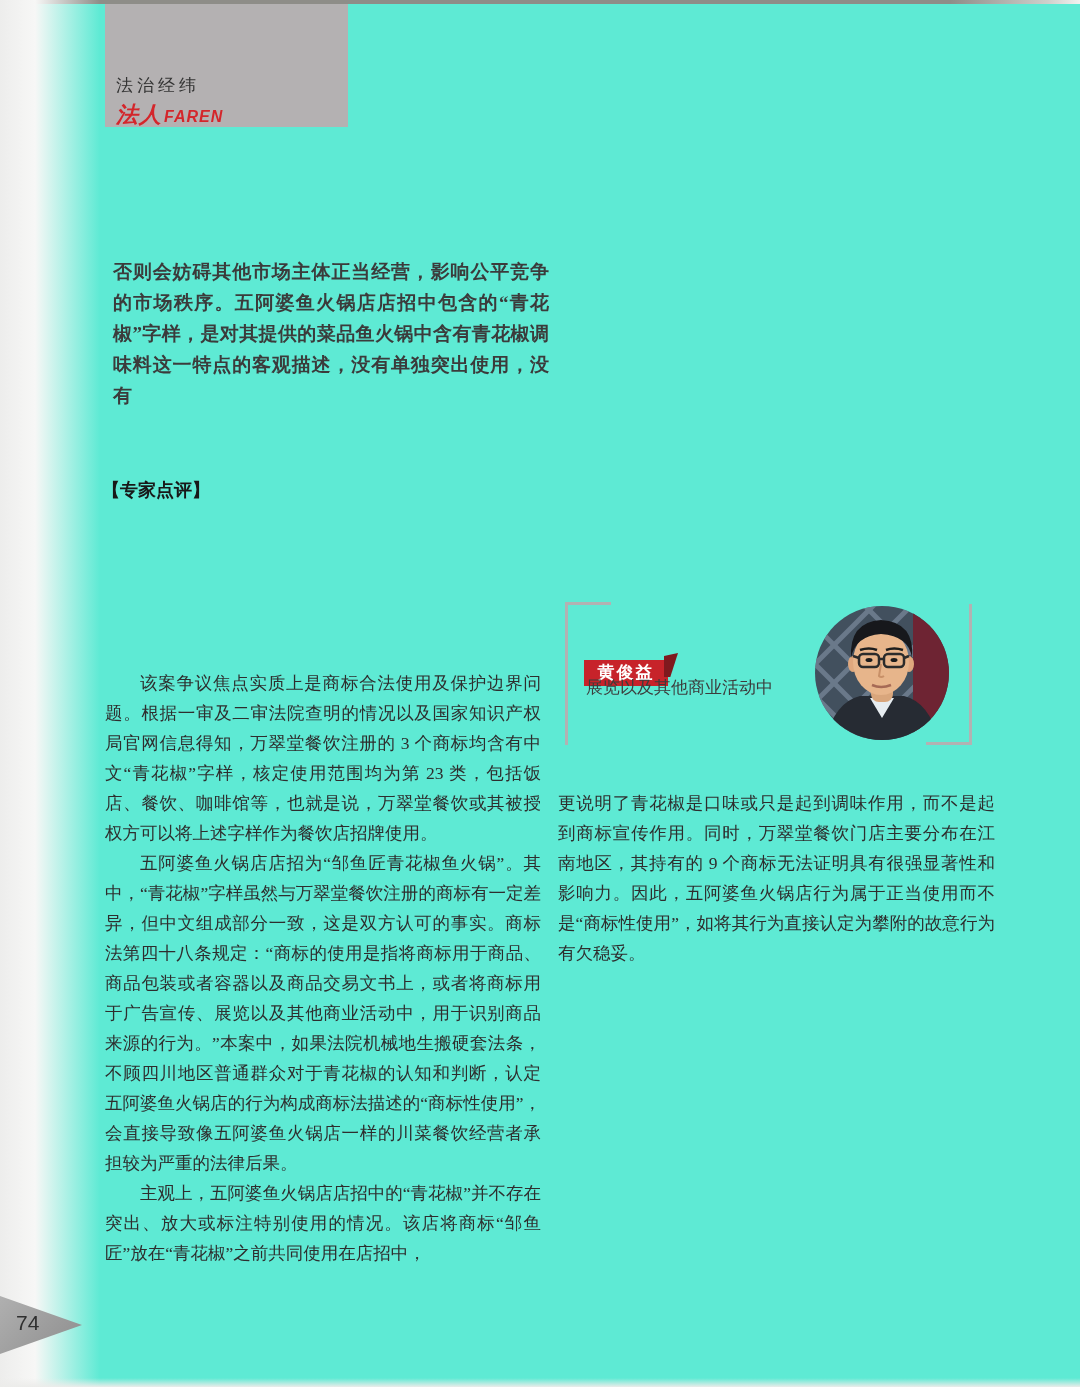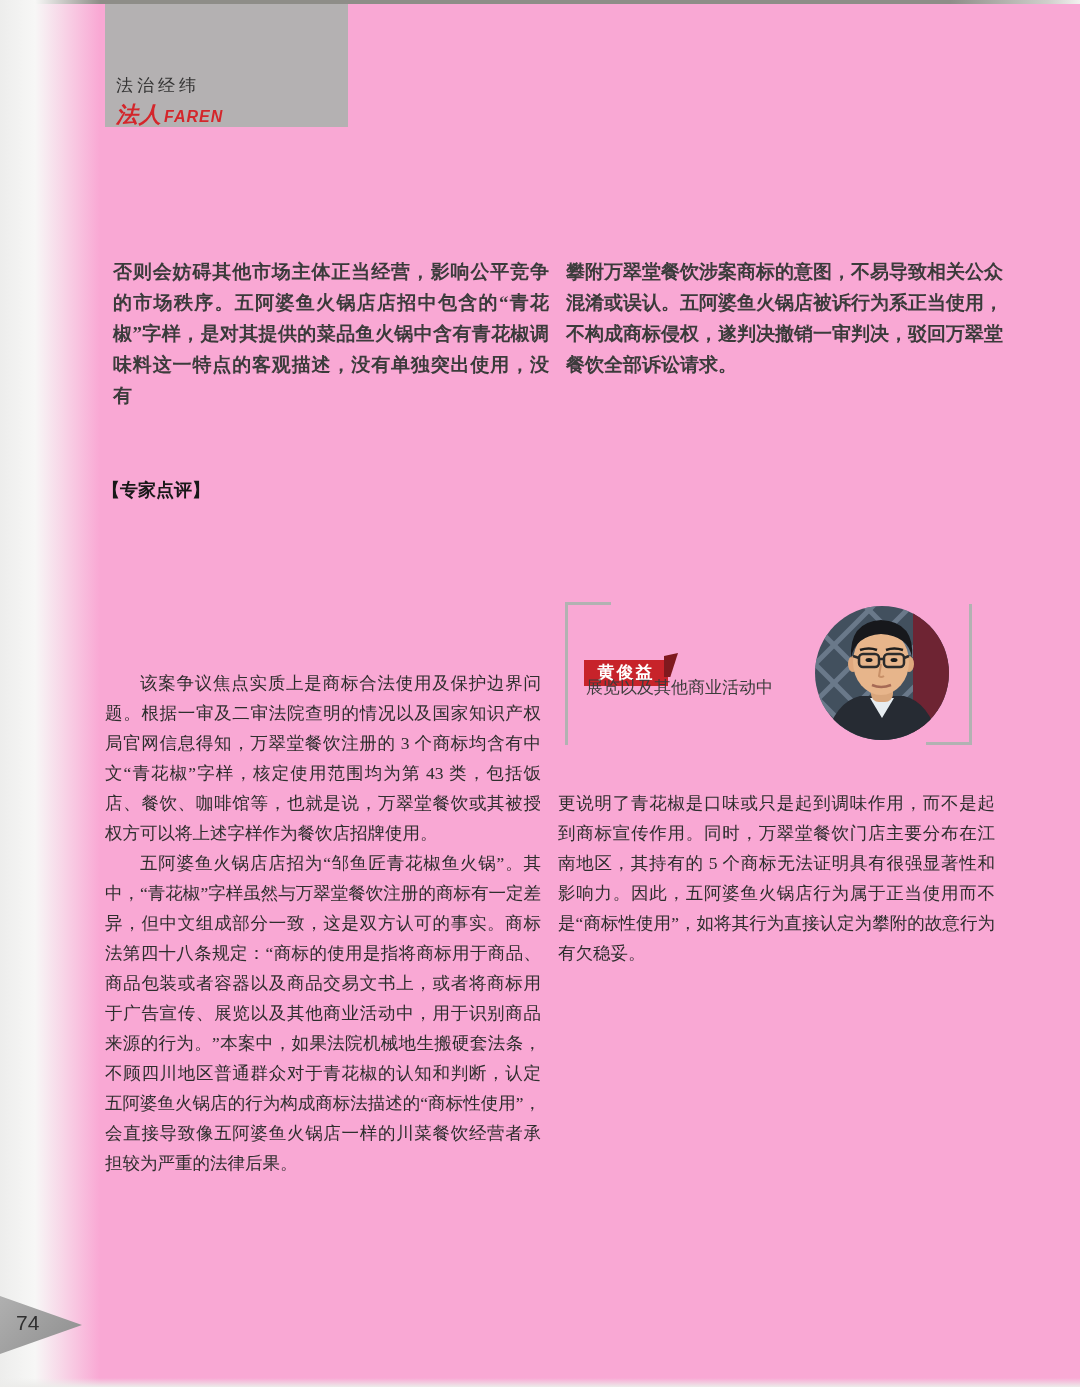--- a/index.html
+++ b/index.html
@@ -1,18 +1,18 @@
 <!DOCTYPE html>
 <html><head>
 <meta charset="utf-8">
 <style>
   html,body{margin:0;padding:0;background:#e9e9e9;}
   .page{
     position:relative;width:1080px;height:1387px;margin:0 auto;
-    background:#f9a8d4;overflow:hidden;
+    background:#5eead4;overflow:hidden;
     font-family:"Liberation Serif","DejaVu Serif",serif;color:#2e2e2e;
   }
   
   .top-strip{position:absolute;left:0;top:0;width:100%;height:4px;
     background:linear-gradient(to right,#8e8d88 0%,#8e8d88 88%,#cfcfcb 97%,#f2f2f0 100%);}
   .left-edge{position:absolute;left:0;top:0;width:100px;height:100%;
     background:linear-gradient(to right,#ededec 0%,#f7f7f6 35%,rgba(253,253,253,0) 100%);}
   .bottom-strip{position:absolute;left:0;bottom:0;width:100%;height:9px;
     background:linear-gradient(to bottom,rgba(253,253,253,0),#ececea);}
   
@@ -70,28 +70,28 @@
   <div class="left-edge"></div>
 
   <div class="header-box">
     <div class="column-label">法治经纬</div>
     <div class="logo">
       <span class="logo-cn">法人</span><span class="logo-en">FAREN</span>
     </div>
   </div>
 
   <p class="intro intro-left">否则会妨碍其他市场主体正当经营，影响公平竞争的市场秩序。五阿婆鱼火锅店店招中包含的“青花椒”字样，是对其提供的菜品鱼火锅中含有青花椒调味料这一特点的客观描述，没有单独突出使用，没有</p>
-  <p class="intro intro-right">攀附万翠堂餐饮涉案商标的意图，不易导致相关公众混淆或误认。五阿婆鱼火锅店被诉行为系正当使用，不构成商标侵权，遂判决撤销一审判决，驳回万翠堂餐饮全部诉讼请求。</p>
 
   <div class="kicker">【专家点评】</div>
 
 
   <div class="body-col body-left">
-    <p class="indent">该案争议焦点实质上是商标合法使用及保护边界问题。根据一审及二审法院查明的情况以及国家知识产权局官网信息得知，万翠堂餐饮注册的 3 个商标均含有中文“青花椒”字样，核定使用范围均为第 43 类，包括饭店、餐饮、咖啡馆等，也就是说，万翠堂餐饮或其被授权方可以将上述字样作为餐饮店招牌使用。</p>
+    <p class="indent">该案争议焦点实质上是商标合法使用及保护边界问题。根据一审及二审法院查明的情况以及国家知识产权局官网信息得知，万翠堂餐饮注册的 3 个商标均含有中文“青花椒”字样，核定使用范围均为第 23 类，包括饭店、餐饮、咖啡馆等，也就是说，万翠堂餐饮或其被授权方可以将上述字样作为餐饮店招牌使用。</p>
     <p class="indent">五阿婆鱼火锅店店招为“邹鱼匠青花椒鱼火锅”。其中，“青花椒”字样虽然与万翠堂餐饮注册的商标有一定差异，但中文组成部分一致，这是双方认可的事实。商标法第四十八条规定：“商标的使用是指将商标用于商品、商品包装或者容器以及商品交易文书上，或者将商标用于广告宣传、展览以及其他商业活动中，用于识别商品来源的行为。”本案中，如果法院机械地生搬硬套法条，不顾四川地区普通群众对于青花椒的认知和判断，认定五阿婆鱼火锅店的行为构成商标法描述的“商标性使用”，会直接导致像五阿婆鱼火锅店一样的川菜餐饮经营者承担较为严重的法律后果。</p>
+    <p class="indent">主观上，五阿婆鱼火锅店店招中的“青花椒”并不存在突出、放大或标注特别使用的情况。该店将商标“邹鱼匠”放在“青花椒”之前共同使用在店招中，</p>
   </div>
 
   <div class="expert-box">
     <div class="bracket bkt-v-left"></div>
     <div class="bracket bkt-h-top"></div>
     <div class="bracket bkt-v-right"></div>
     <div class="bracket bkt-h-bottom"></div>
 
     <div class="badge">
       <span>黄俊益</span>
@@ -139,20 +139,20 @@
           <ellipse cx="54" cy="54" rx="3.5" ry="2" fill="#1c1c1c"></ellipse>
           <ellipse cx="79" cy="54" rx="3.5" ry="2" fill="#1c1c1c"></ellipse>
           <path d="M66,58 L64,70 Q66,72 69,70" stroke="#c89068" stroke-width="2" fill="none"></path>
           <path d="M57,79 Q66,83 76,79" stroke="#a66a55" stroke-width="2.5" fill="none"></path>
         </g>
       </svg>
     </div>
   </div>
 
   <div class="body-col body-right">
-    <p>更说明了青花椒是口味或只是起到调味作用，而不是起到商标宣传作用。同时，万翠堂餐饮门店主要分布在江南地区，其持有的 5 个商标无法证明具有很强显著性和影响力。因此，五阿婆鱼火锅店行为属于正当使用而不是“商标性使用”，如将其行为直接认定为攀附的故意行为有欠稳妥。</p>
+    <p>更说明了青花椒是口味或只是起到调味作用，而不是起到商标宣传作用。同时，万翠堂餐饮门店主要分布在江南地区，其持有的 9 个商标无法证明具有很强显著性和影响力。因此，五阿婆鱼火锅店行为属于正当使用而不是“商标性使用”，如将其行为直接认定为攀附的故意行为有欠稳妥。</p>
   </div>
 
   <div class="page-corner"></div>
   <div class="page-number">74</div>
 
   <div class="bottom-strip"></div>
 </div>
 
 </body></html>

